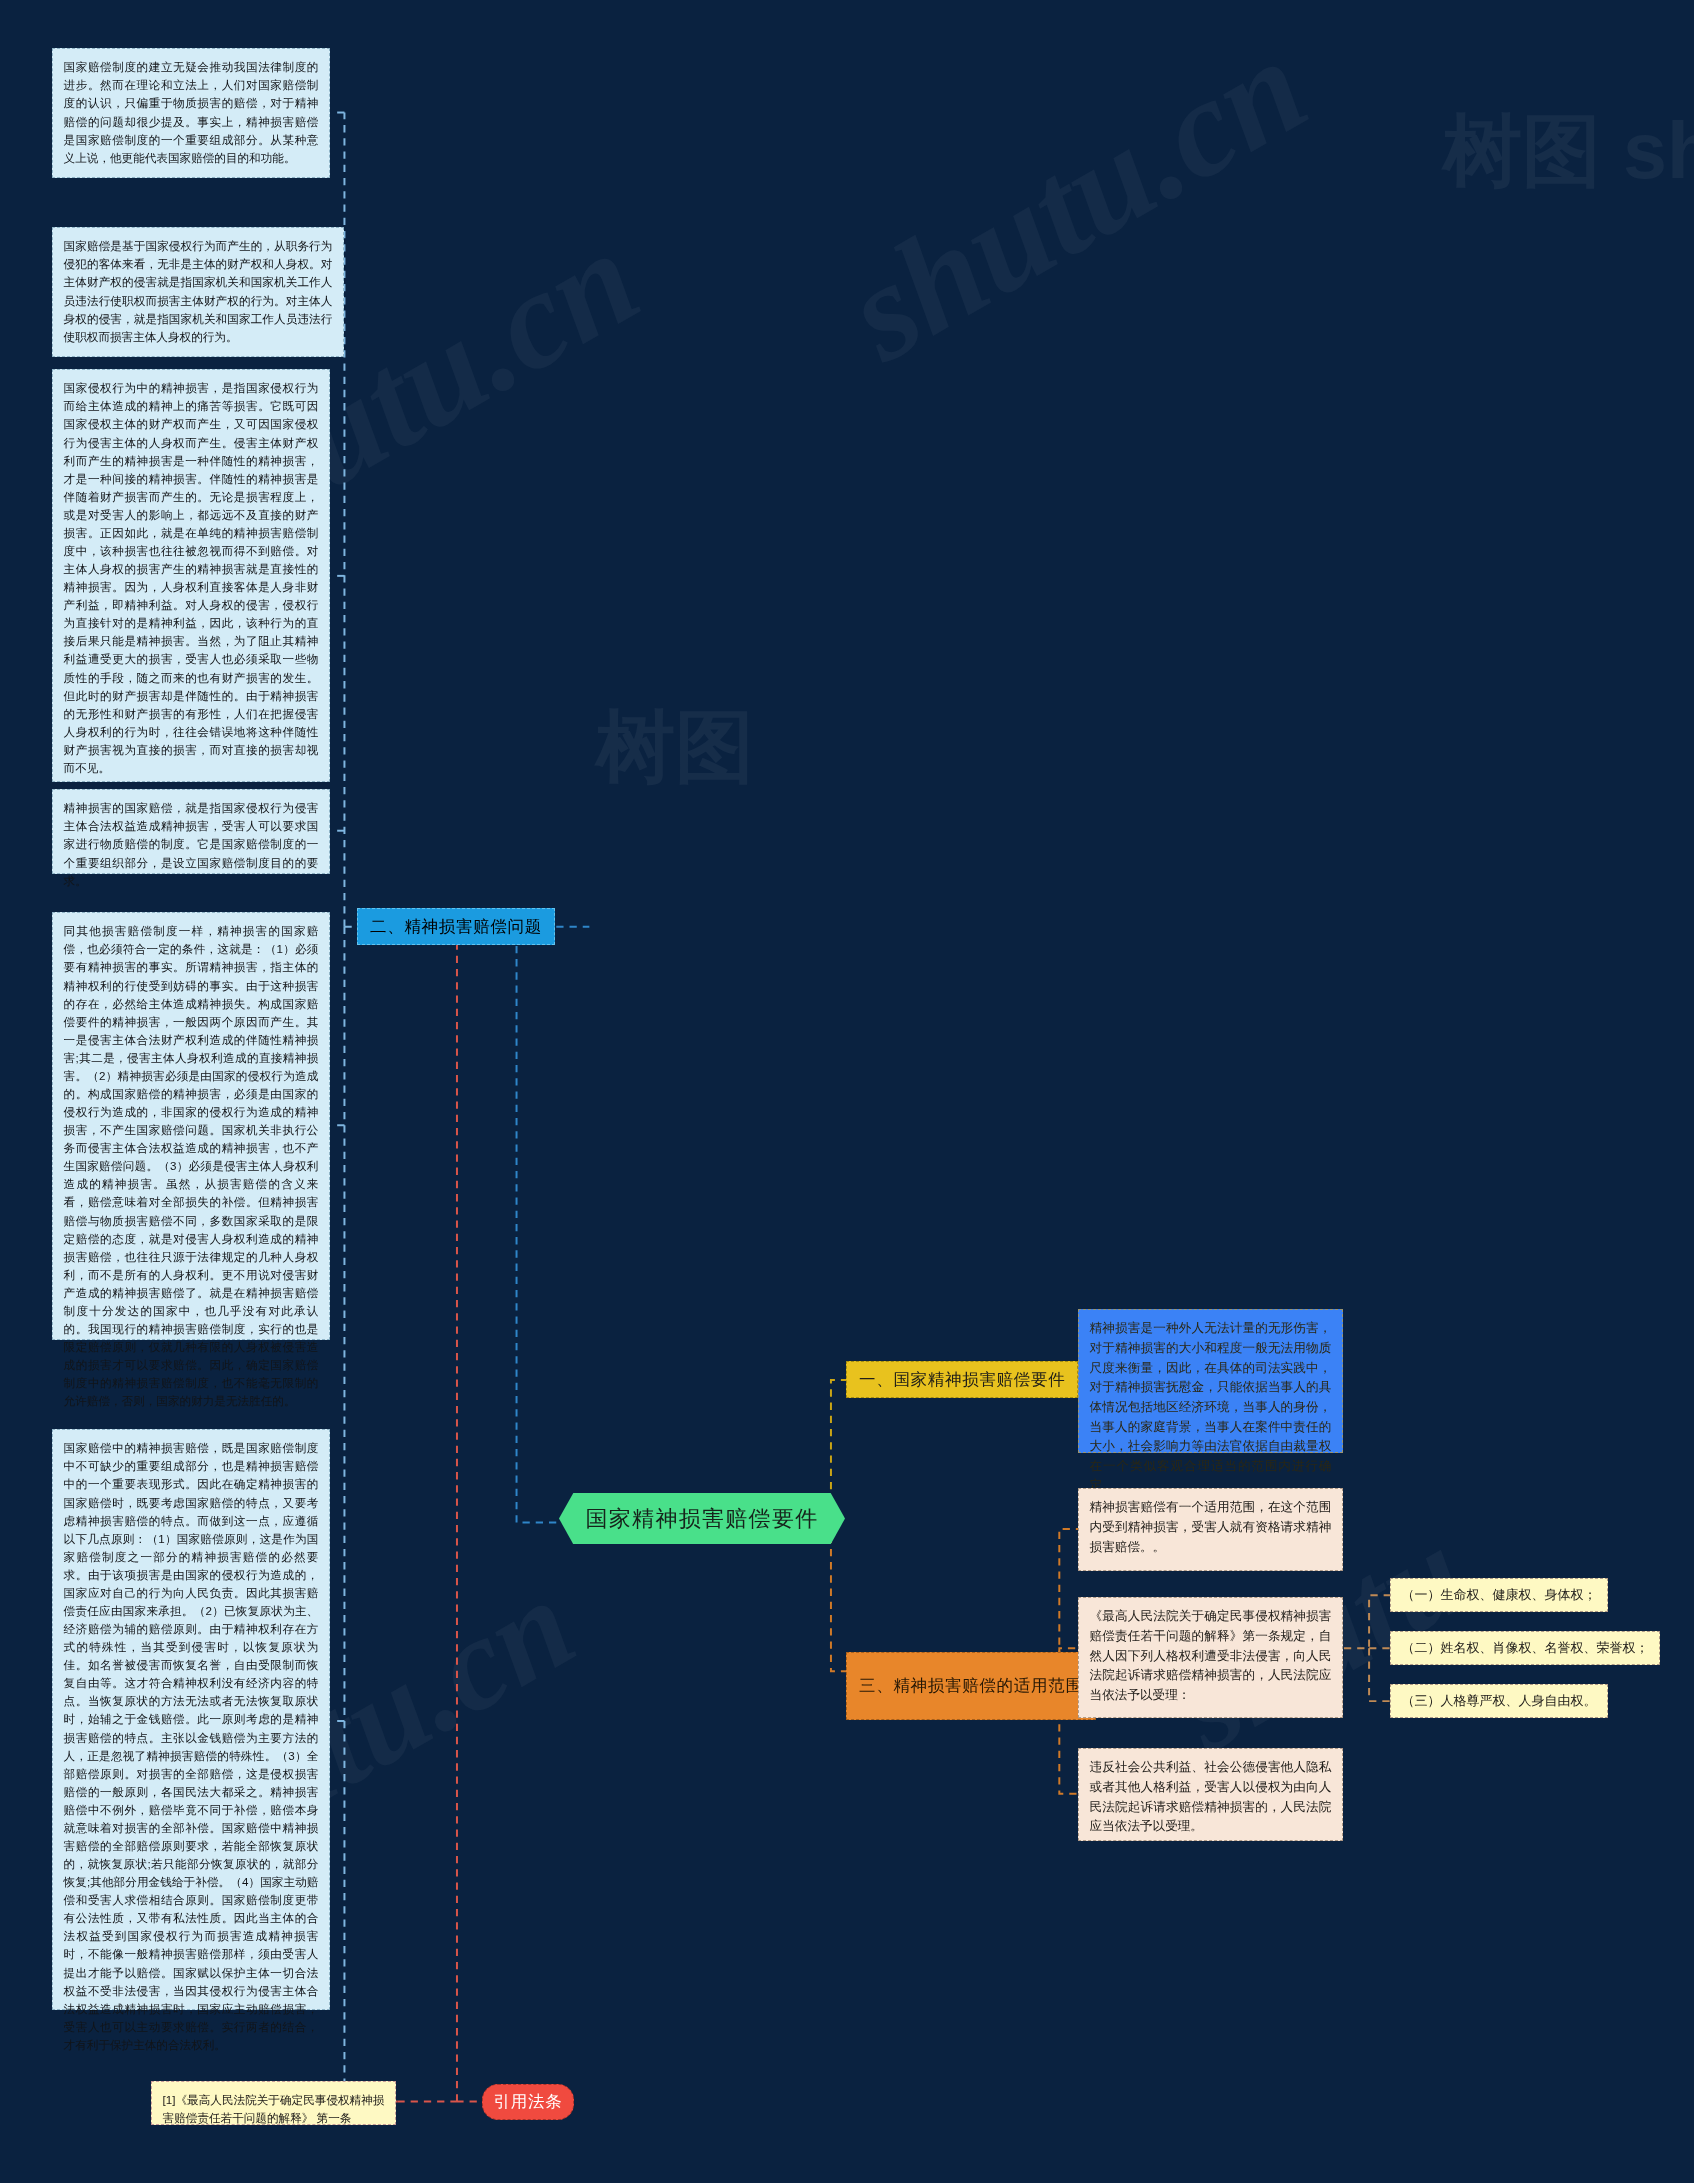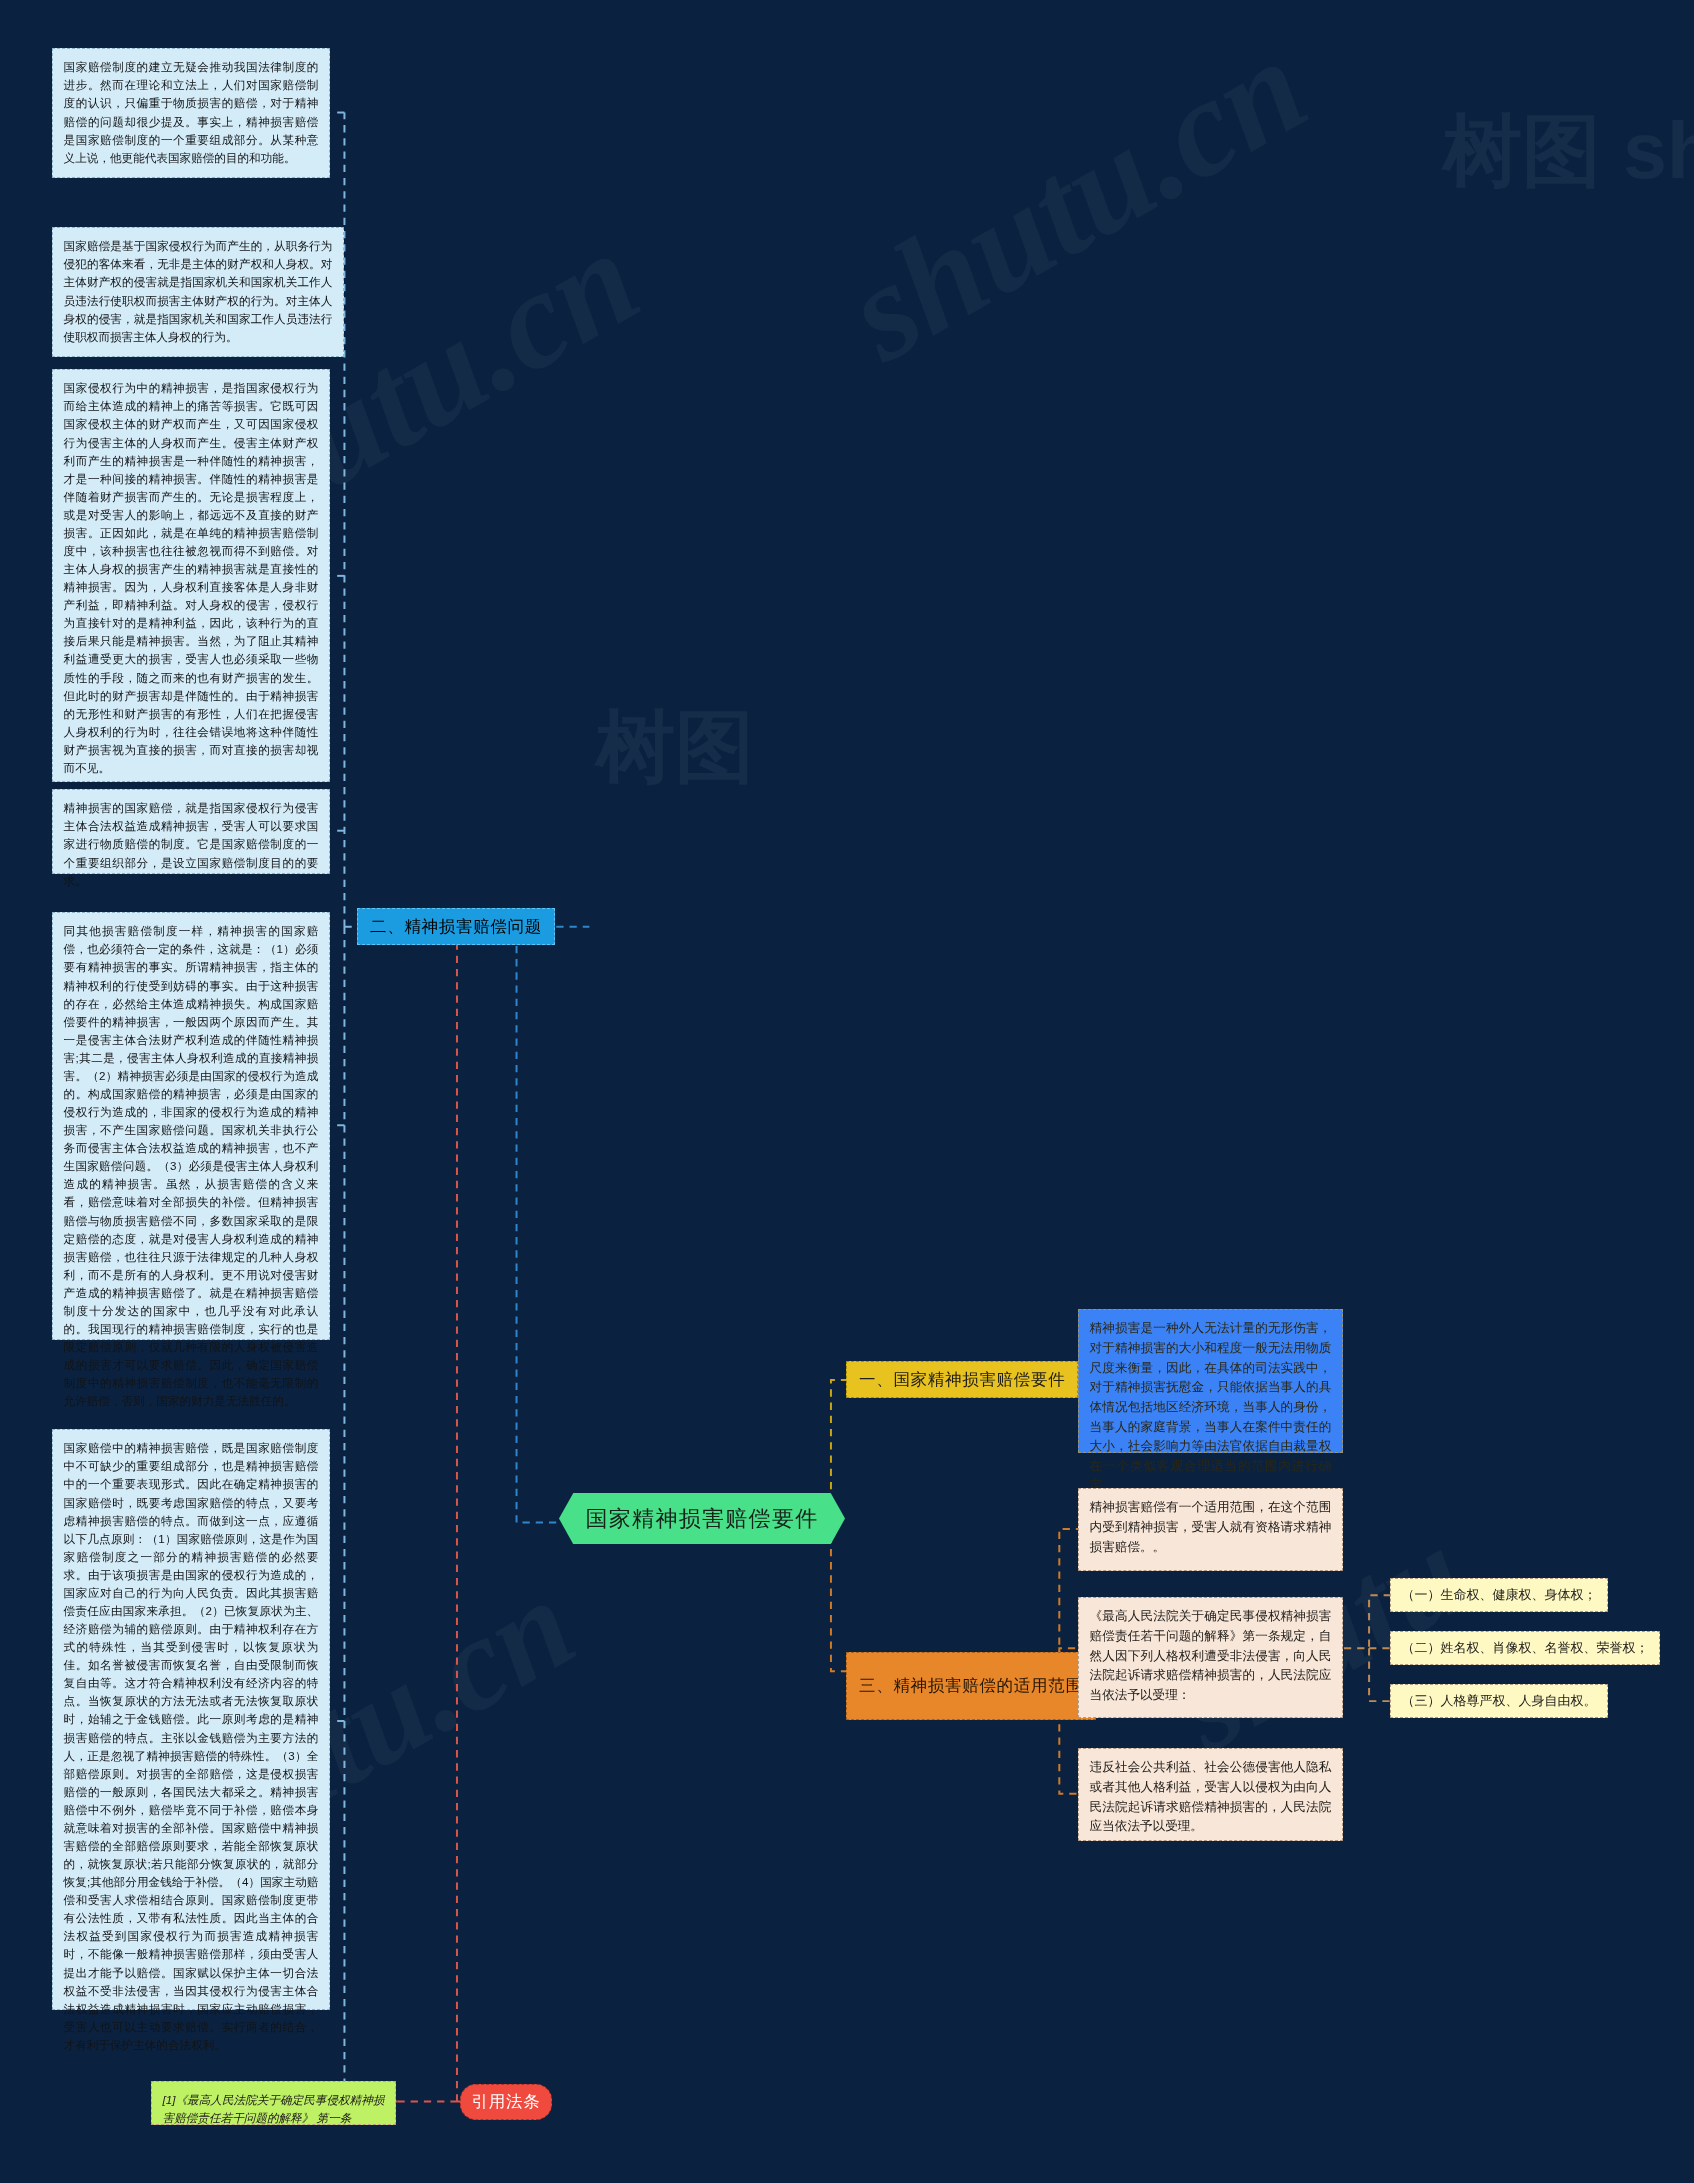--- a/index.html
+++ b/index.html
@@ -51,25 +51,24 @@
     border:1.3px dashed #9a9470;
     font-size:12.6px;
   }
   .note-peach {
     background:#f8e6d8;
     color:#23201c;
     border:1.3px dashed #b09a86;
     font-size:12.6px;
   }
   .note-pinkish {
-    background:#bef264;
+    background:#fef9c3;
     color:#23201c;
     border:1.3px dashed #c79a97;
     font-size:12.6px;
-    font-style:italic;
   }
   .note-peach-sm {
     background:#fef9c3;
     color:#23201c;
     border:1.3px dashed #b09a86;
     font-size:13px;
     padding:6.6px 10.6px;
     line-height:1.45;
     white-space:nowrap;
   }
@@ -187,21 +186,21 @@
 <div class="note note-blue" style="left:52px; top:1429px; width:278px; height:581px;">国家赔偿中的精神损害赔偿，既是国家赔偿制度中不可缺少的重要组成部分，也是精神损害赔偿中的一个重要表现形式。因此在确定精神损害的国家赔偿时，既要考虑国家赔偿的特点，又要考虑精神损害赔偿的特点。而做到这一点，应遵循以下几点原则：（1）国家赔偿原则，这是作为国家赔偿制度之一部分的精神损害赔偿的必然要求。由于该项损害是由国家的侵权行为造成的，国家应对自己的行为向人民负责。因此其损害赔偿责任应由国家来承担。（2）已恢复原状为主、经济赔偿为辅的赔偿原则。由于精神权利存在方式的特殊性，当其受到侵害时，以恢复原状为佳。如名誉被侵害而恢复名誉，自由受限制而恢复自由等。这才符合精神权利没有经济内容的特点。当恢复原状的方法无法或者无法恢复取原状时，始辅之于金钱赔偿。此一原则考虑的是精神损害赔偿的特点。主张以金钱赔偿为主要方法的人，正是忽视了精神损害赔偿的特殊性。（3）全部赔偿原则。对损害的全部赔偿，这是侵权损害赔偿的一般原则，各国民法大都采之。精神损害赔偿中不例外，赔偿毕竟不同于补偿，赔偿本身就意味着对损害的全部补偿。国家赔偿中精神损害赔偿的全部赔偿原则要求，若能全部恢复原状的，就恢复原状;若只能部分恢复原状的，就部分恢复;其他部分用金钱给于补偿。（4）国家主动赔偿和受害人求偿相结合原则。国家赔偿制度更带有公法性质，又带有私法性质。因此当主体的合法权益受到国家侵权行为而损害造成精神损害时，不能像一般精神损害赔偿那样，须由受害人提出才能予以赔偿。国家赋以保护主体一切合法权益不受非法侵害，当因其侵权行为侵害主体合法权益造成精神损害时，国家应主动赔偿损害，受害人也可以主动要求赔偿。实行两者的结合，才有利于保护主体的合法权利。</div>
 
 <div class="node node-blue" style="left:357px; top:908px;">二、精神损害赔偿问题</div>
 
 <div class="node-center" style="left:559px; top:1493px;">国家精神损害赔偿要件</div>
 
 <div class="node node-yellow" style="left:846px; top:1361px;">一、国家精神损害赔偿要件</div>
 
 <div class="node node-orange" style="left:846px; top:1652px;">三、精神损害赔偿的适用范围</div>
 
-<div class="node node-red" style="left:460px; top:2084px;border-radius:16px;">引用法条</div>
+<div class="node node-red" style="left:482px; top:2084px;border-radius:16px;">引用法条</div>
 
 <div class="note note-cream" style="left:1078px; top:1309px; width:265px; height:144px;">精神损害是一种外人无法计量的无形伤害，对于精神损害的大小和程度一般无法用物质尺度来衡量，因此，在具体的司法实践中，对于精神损害抚慰金，只能依据当事人的具体情况包括地区经济环境，当事人的身份，当事人的家庭背景，当事人在案件中责任的大小，社会影响力等由法官依据自由裁量权在一个类似客观合理适当的范围内进行确定。</div>
 
 <div class="note note-peach" style="left:1078px; top:1488px; width:265px; height:83px;">精神损害赔偿有一个适用范围，在这个范围内受到精神损害，受害人就有资格请求精神损害赔偿。。</div>
 
 <div class="note note-peach" style="left:1078px; top:1597px; width:265px; height:121px;">《最高人民法院关于确定民事侵权精神损害赔偿责任若干问题的解释》第一条规定，自然人因下列人格权利遭受非法侵害，向人民法院起诉请求赔偿精神损害的，人民法院应当依法予以受理：</div>
 
 <div class="note note-peach" style="left:1078px; top:1748px; width:265px; height:93px;">违反社会公共利益、社会公德侵害他人隐私或者其他人格利益，受害人以侵权为由向人民法院起诉请求赔偿精神损害的，人民法院应当依法予以受理。</div>
 
 <div class="note-peach-sm" style="position:absolute; left:1390px; top:1578px;">（一）生命权、健康权、身体权；</div>

